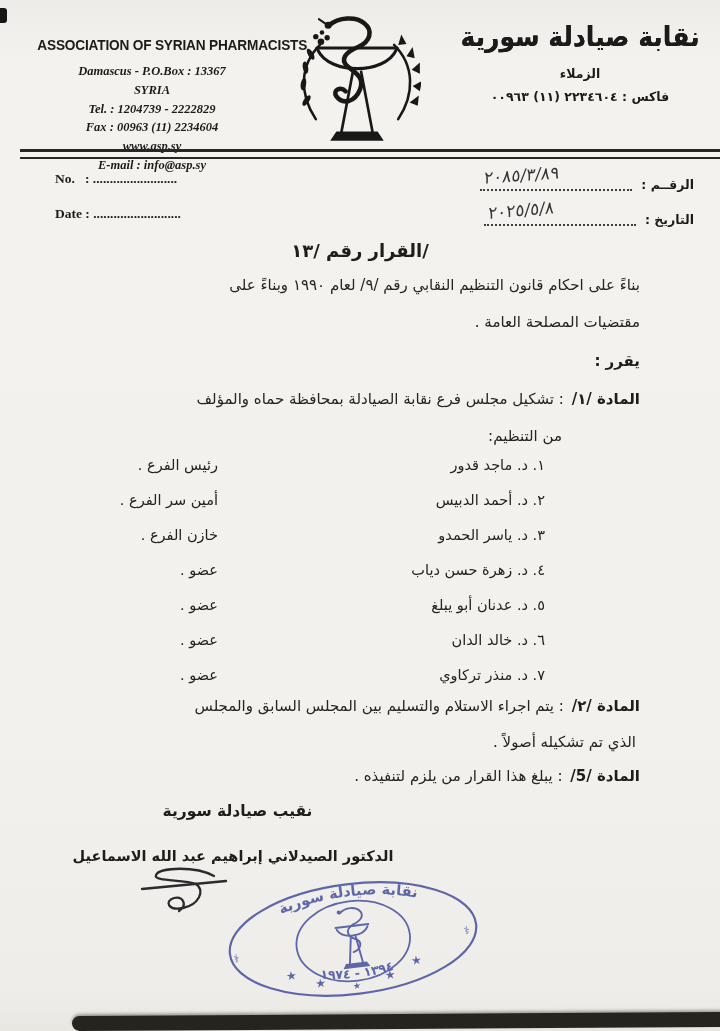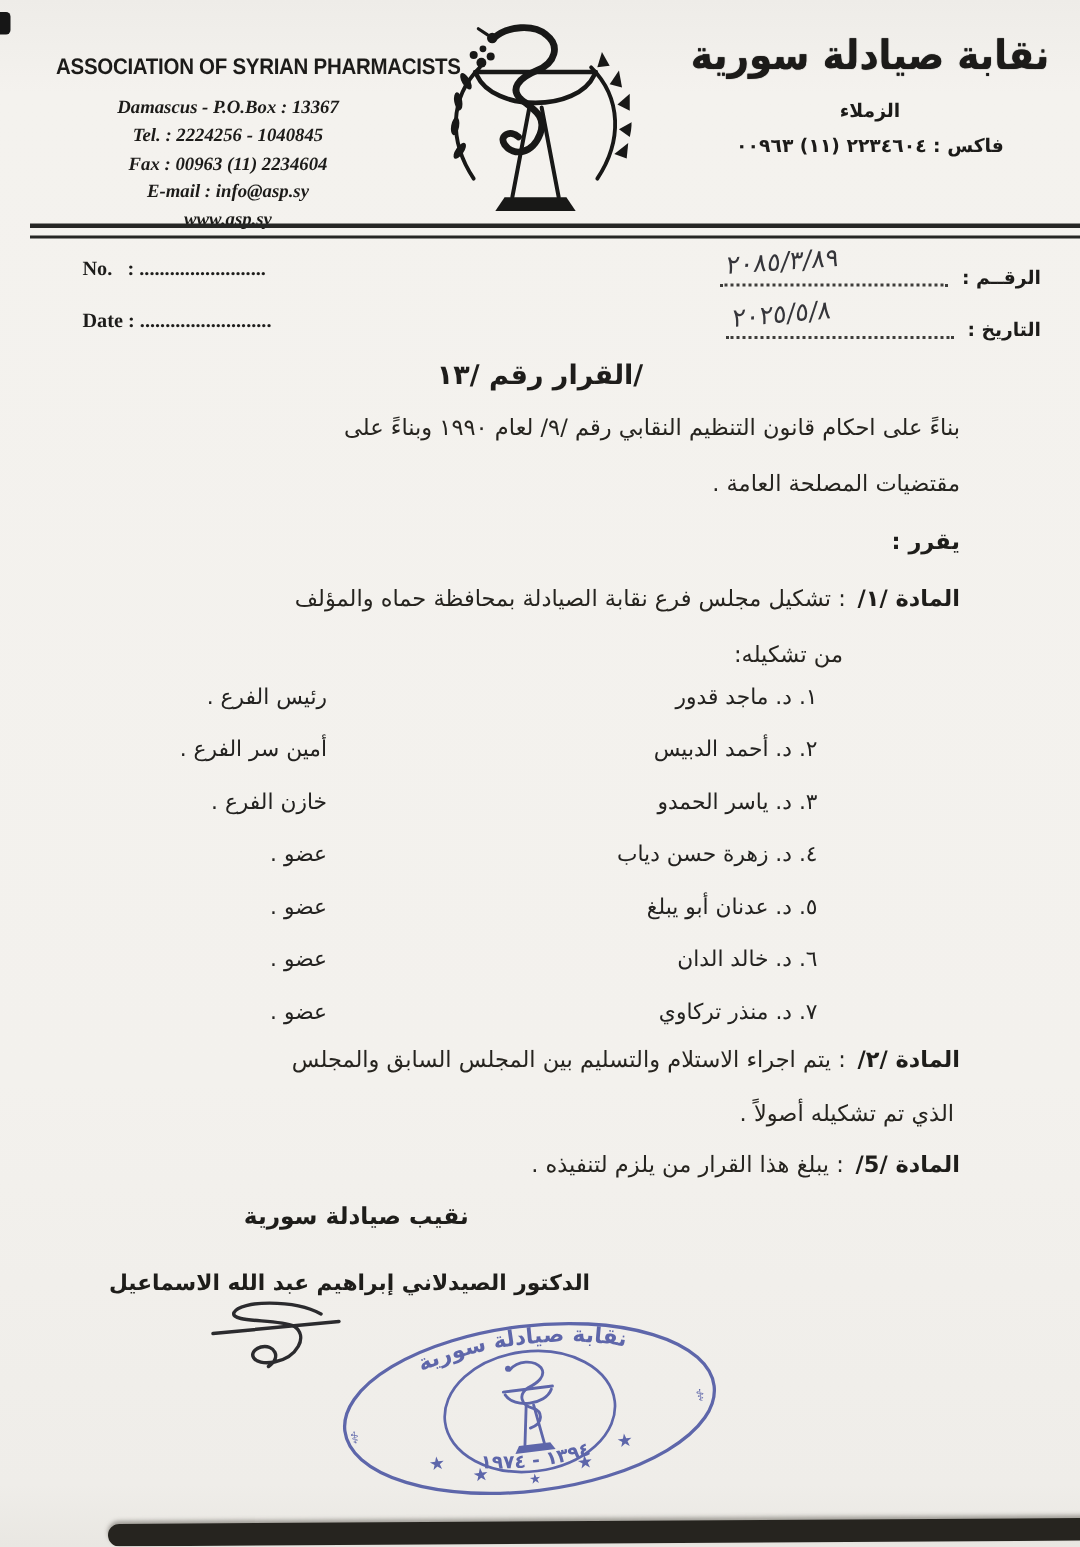--- a/index.html
+++ b/index.html
@@ -54,24 +54,25 @@
 </style>
 </head>
 <body>
 
 <div class="page">
 
   <div class="abs hdr-en">
     <div class="org">ASSOCIATION OF SYRIAN PHARMACISTS</div>
     <div class="det">
       <div>Damascus - P.O.Box : 13367</div>
-      <div>Tel. : 2224256 - 1040845</div>
+      <div>SYRIA</div>
+      <div>Tel. : 1204739 - 2222829</div>
       <div>Fax : 00963 (11) 2234604</div>
+      <div>www.asp.sy</div>
       <div>E-mail : info@asp.sy</div>
-      <div>www.asp.sy</div>
     </div>
   </div>
 
   <svg class="abs logo" viewBox="0 0 120 132">
     <g stroke="#181817" fill="none" stroke-linecap="round">
 
       <path d="M20,102 C4,78 4,50 24,30" stroke-width="2.5"></path>
       <ellipse cx="11" cy="84" rx="6" ry="2.6" transform="rotate(-55 11 84)" fill="#181817" stroke="none"></ellipse>
       <ellipse cx="8" cy="68" rx="6" ry="2.6" transform="rotate(-80 8 68)" fill="#181817" stroke="none"></ellipse>
       <ellipse cx="10" cy="52" rx="6" ry="2.6" transform="rotate(-100 10 52)" fill="#181817" stroke="none"></ellipse>
@@ -129,21 +130,21 @@
   <div class="abs doc-title">القرار رقم /١٣/</div>
 
   <div class="line nw" style="top:276px;">بناءً على احكام قانون التنظيم النقابي رقم /٩/ لعام ١٩٩٠ وبناءً على</div>
   <div class="line nw" style="top:313px;">مقتضيات المصلحة العامة .</div>
   <div class="line nw b" style="top:352px;">يقرر :</div>
 
   <div class="line nw" style="top:390px;">
     <span class="art-label">المادة /١/</span>
     <span>: تشكيل مجلس فرع نقابة الصيادلة بمحافظة حماه والمؤلف</span>
   </div>
-  <div class="line nw" style="top:427px;right:158px;">من تشكيله:</div>
+  <div class="line nw" style="top:427px;right:158px;">من التنظيم:</div>
 
   <div class="abs members">
     <div class="m-row">
       <span class="m-name"><span>١.</span> <span>د. ماجد قدور</span></span>
       <span class="m-role">رئيس الفرع .</span>
     </div>
     <div class="m-row">
       <span class="m-name"><span>٢.</span> <span>د. أحمد الدبيس</span></span>
       <span class="m-role">أمين سر الفرع .</span>
     </div>

